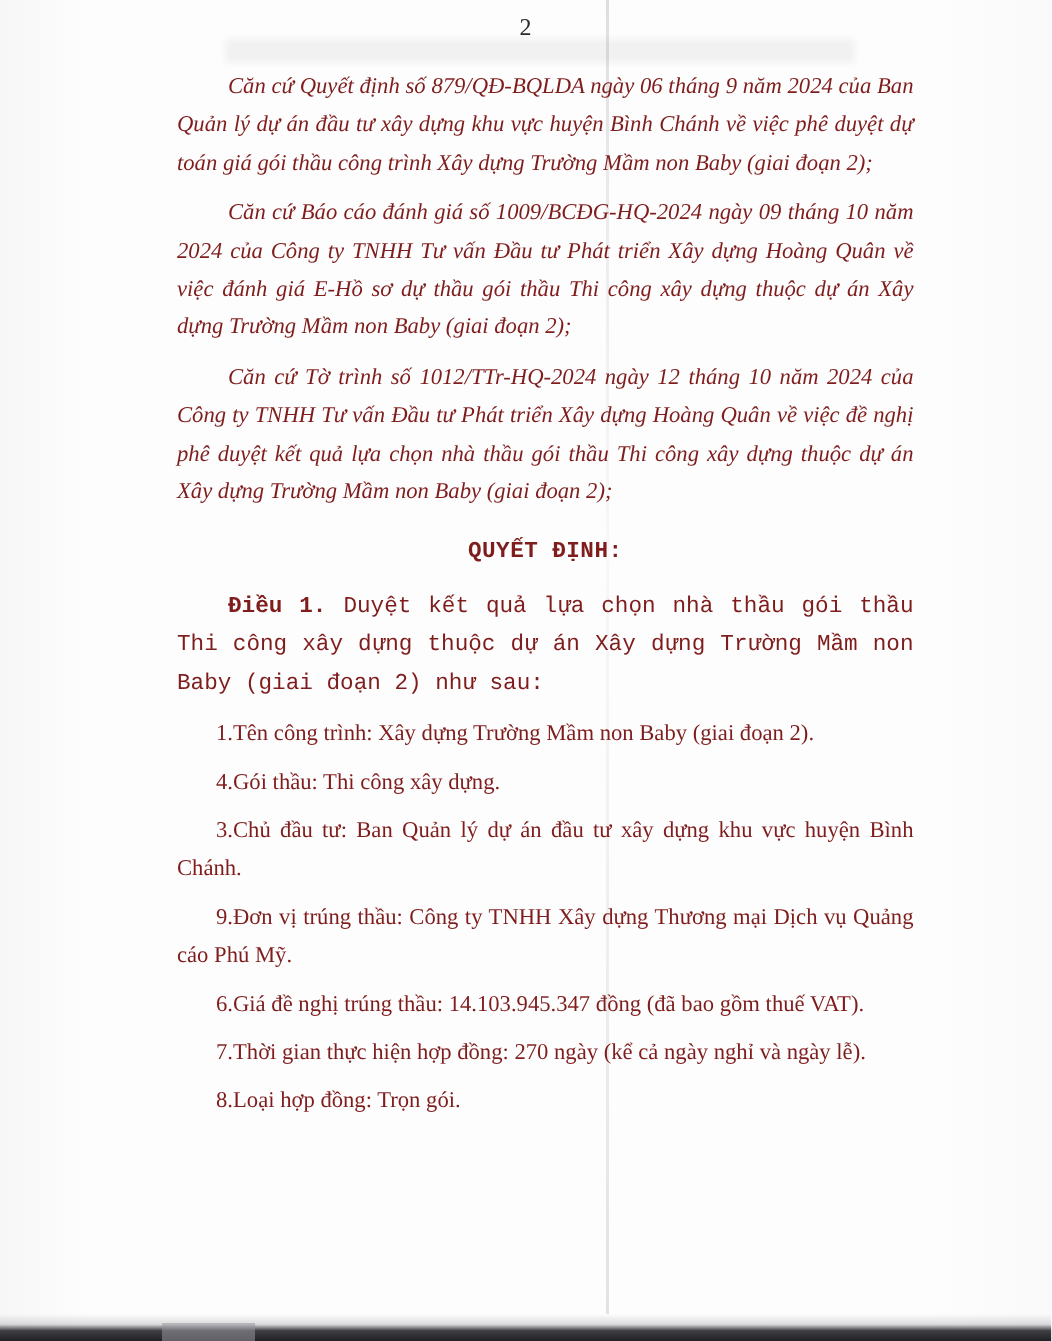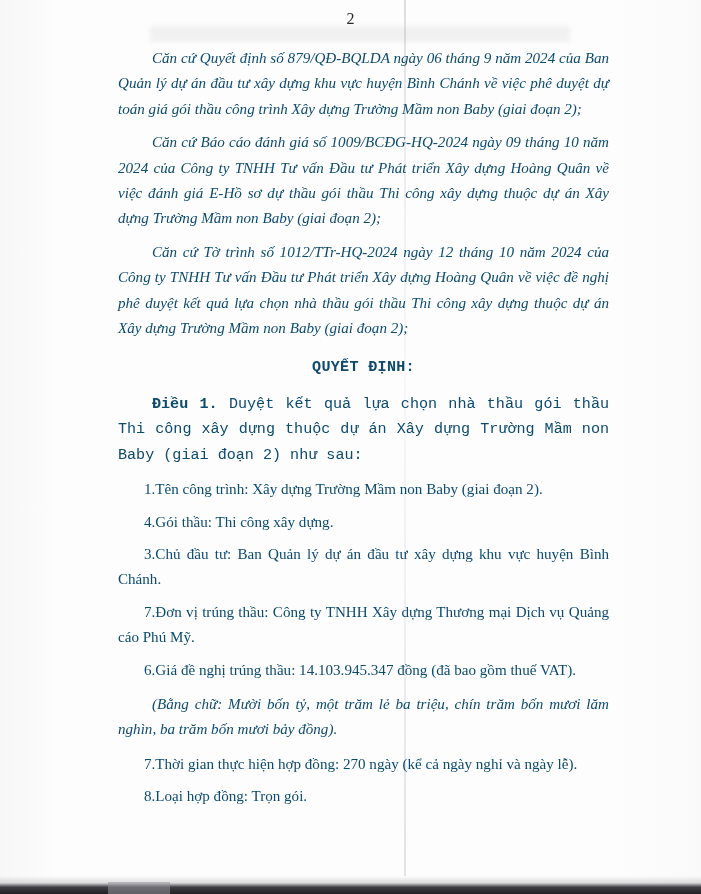--- a/index.html
+++ b/index.html
@@ -105,21 +105,21 @@
     z-index: 5;
   }
 
   p {
     margin: 0 16px 6px 0;
     font-size: 15.1px;
     line-height: 25.4px;
     text-align: justify;
     text-justify: inter-word;
     text-indent: 34px;
-    color: #0c4a6e;
+    color: #7f1d1d;
   }
 
   p.preamble {
     font-style: italic;
     margin-bottom: 8px;
   }
 
   p.heading {
     text-align: center;
     text-indent: 0;
@@ -173,25 +173,24 @@
 
     <p class="article"><span class="lead">Điều 1.</span><span> Duyệt kết quả lựa chọn nhà thầu gói thầu Thi công xây dựng thuộc dự án Xây dựng Trường Mầm non Baby (giai đoạn 2) như sau:</span></p>
 
     <p class="item">1.Tên công trình: Xây dựng Trường Mầm non Baby (giai đoạn 2).</p>
 
     <p class="item">4.Gói thầu: Thi công xây dựng.</p>
 
 
     <p class="item">3.Chủ đầu tư: Ban Quản lý dự án đầu tư xây dựng khu vực huyện Bình Chánh.</p>
 
-    <p class="item">7.Đơn vị trúng thầu: Công ty TNHH Xây dựng Thương mại Dịch vụ Quảng cáo Phú Mỹ.</p>
+    <p class="item">9.Đơn vị trúng thầu: Công ty TNHH Xây dựng Thương mại Dịch vụ Quảng cáo Phú Mỹ.</p>
 
     <p class="item">6.Giá đề nghị trúng thầu: 14.103.945.347 đồng (đã bao gồm thuế VAT).</p>
 
-    <p class="amount-words">(Bằng chữ: Mười bốn tỷ, một trăm lẻ ba triệu, chín trăm bốn mươi lăm nghìn, ba trăm bốn mươi bảy đồng).</p>
 
     <p class="item">7.Thời gian thực hiện hợp đồng: 270 ngày (kể cả ngày nghỉ và ngày lễ).</p>
 
     <p class="item">8.Loại hợp đồng: Trọn gói.</p>
 
   </div>
 
   <div class="scan-tint"></div>
   <div class="bottom-edge"></div>
 

